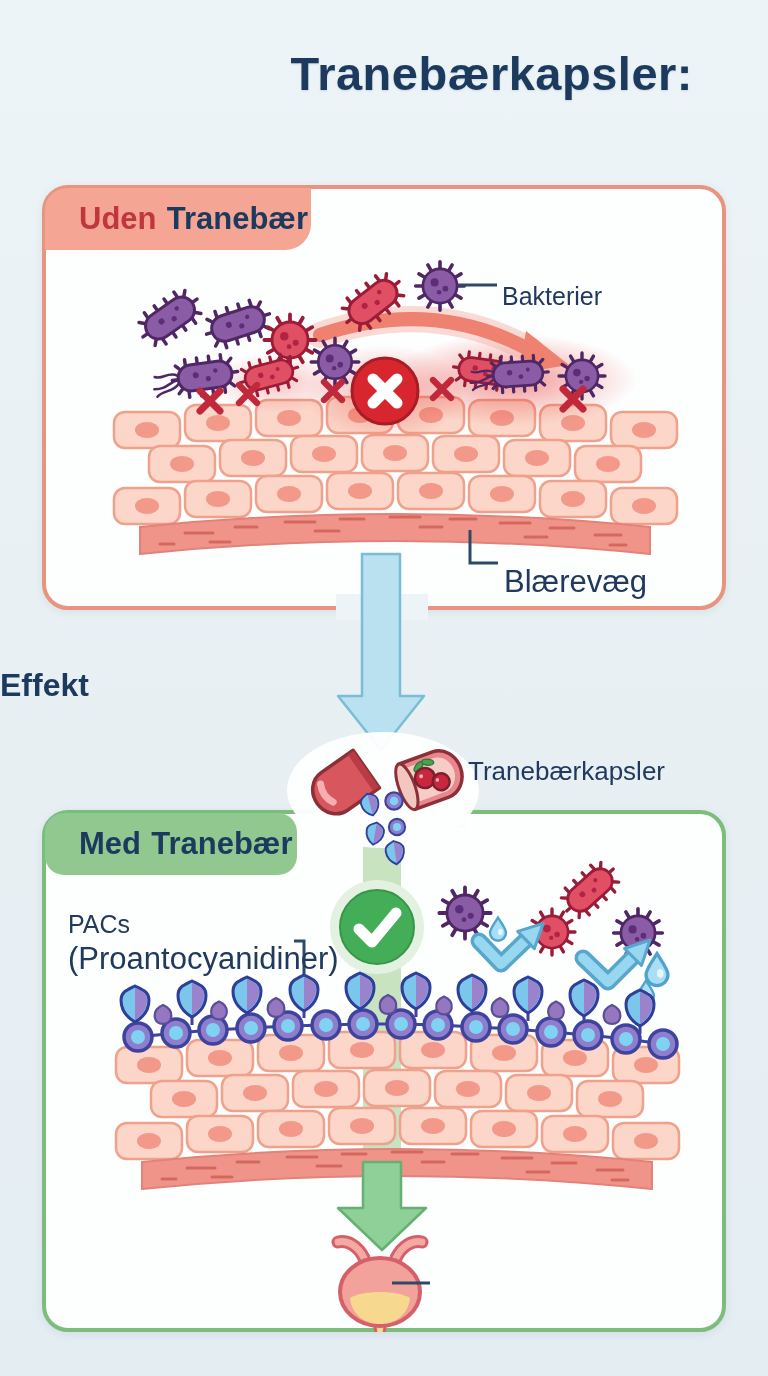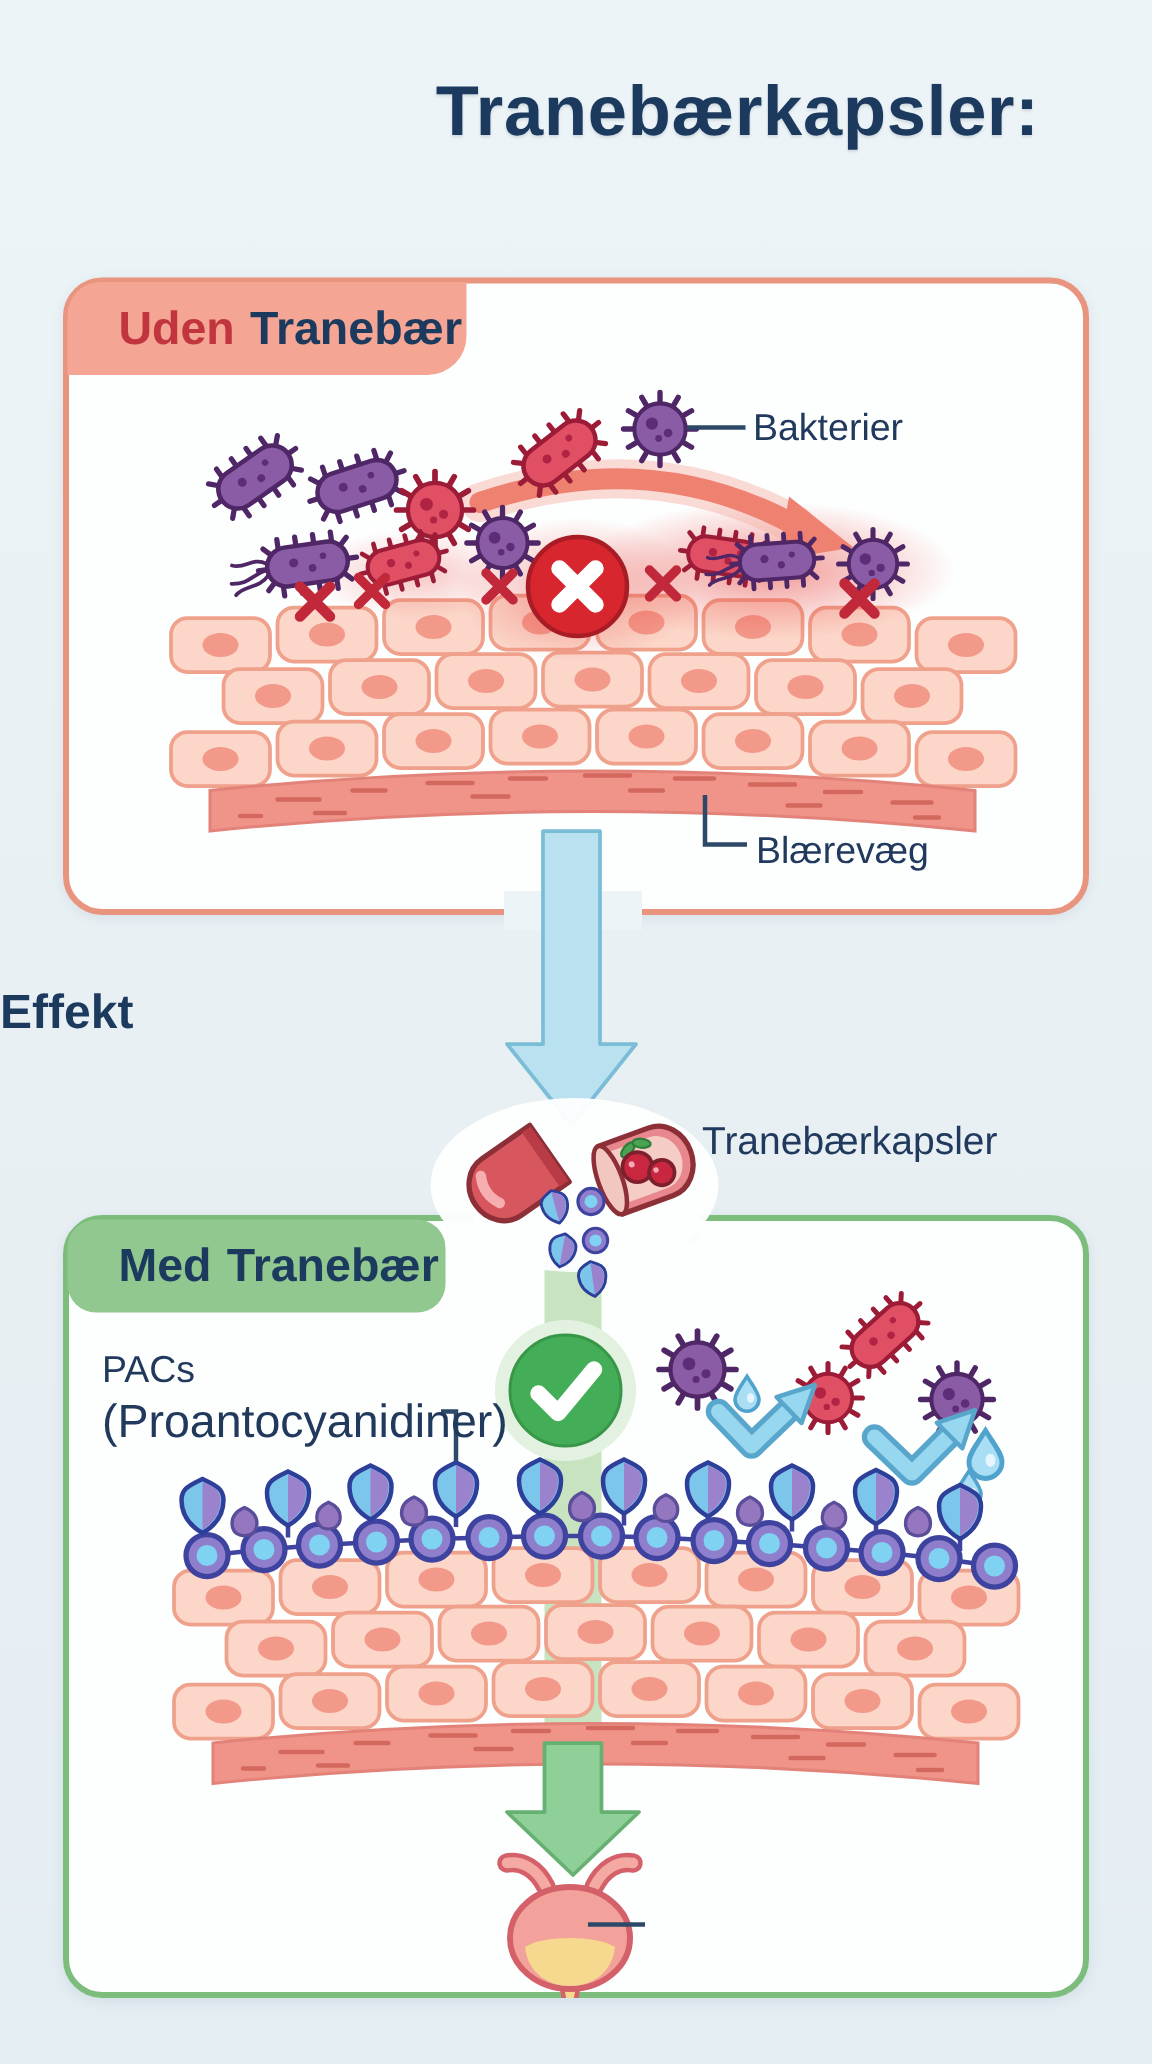--- a/index.html
+++ b/index.html
@@ -15,23 +15,23 @@
   .panel1{top:185px;height:425px;border-color:#e8947e;}
   .panel2{top:810px;height:522px;border-color:#7cbd7c;}
   .tab{position:absolute;top:-1px;left:-1px;height:62px;border-radius:22px 0 26px 0;
     font-size:31px;font-weight:bold;line-height:62px;padding-left:34px;
     box-sizing:border-box;color:#1c3a5e;white-space:nowrap;}
   .tab1{width:266px;background:#f4a593;}
   .tab2{width:252px;background:#90c890;border-radius:19px;}
   .accent{color:#c0353e;}
   .w2{margin-left:.33em;}
   .il{position:absolute;}
-  .lbl{position:absolute;color:#20395c;white-space:nowrap;}
+  .lbl{position:absolute;color:#20395c;white-space:nowrap;margin-top:11px;}
   .lbl-bakterier{left:502px;top:271px;font-size:25px;}
-  .lbl-blaerevaeg{left:504px;top:553px;font-size:25px;}
+  .lbl-blaerevaeg{left:504px;top:553px;font-size:31px;}
   .lbl-effekt{left:0;top:656px;width:768px;
     font-size:32px;font-weight:bold;color:#1c3a5e;}
   .lbl-kapsler{left:468px;top:745px;font-size:26px;}
   .lbl-pacs1{left:68px;top:899px;font-size:25px;}
   .lbl-pacs2{left:68px;top:930px;font-size:31px;}
   .lbl-udskilles{left:436px;top:1267px;font-size:26px;}
 </style>
 </head>
 <body>
 

